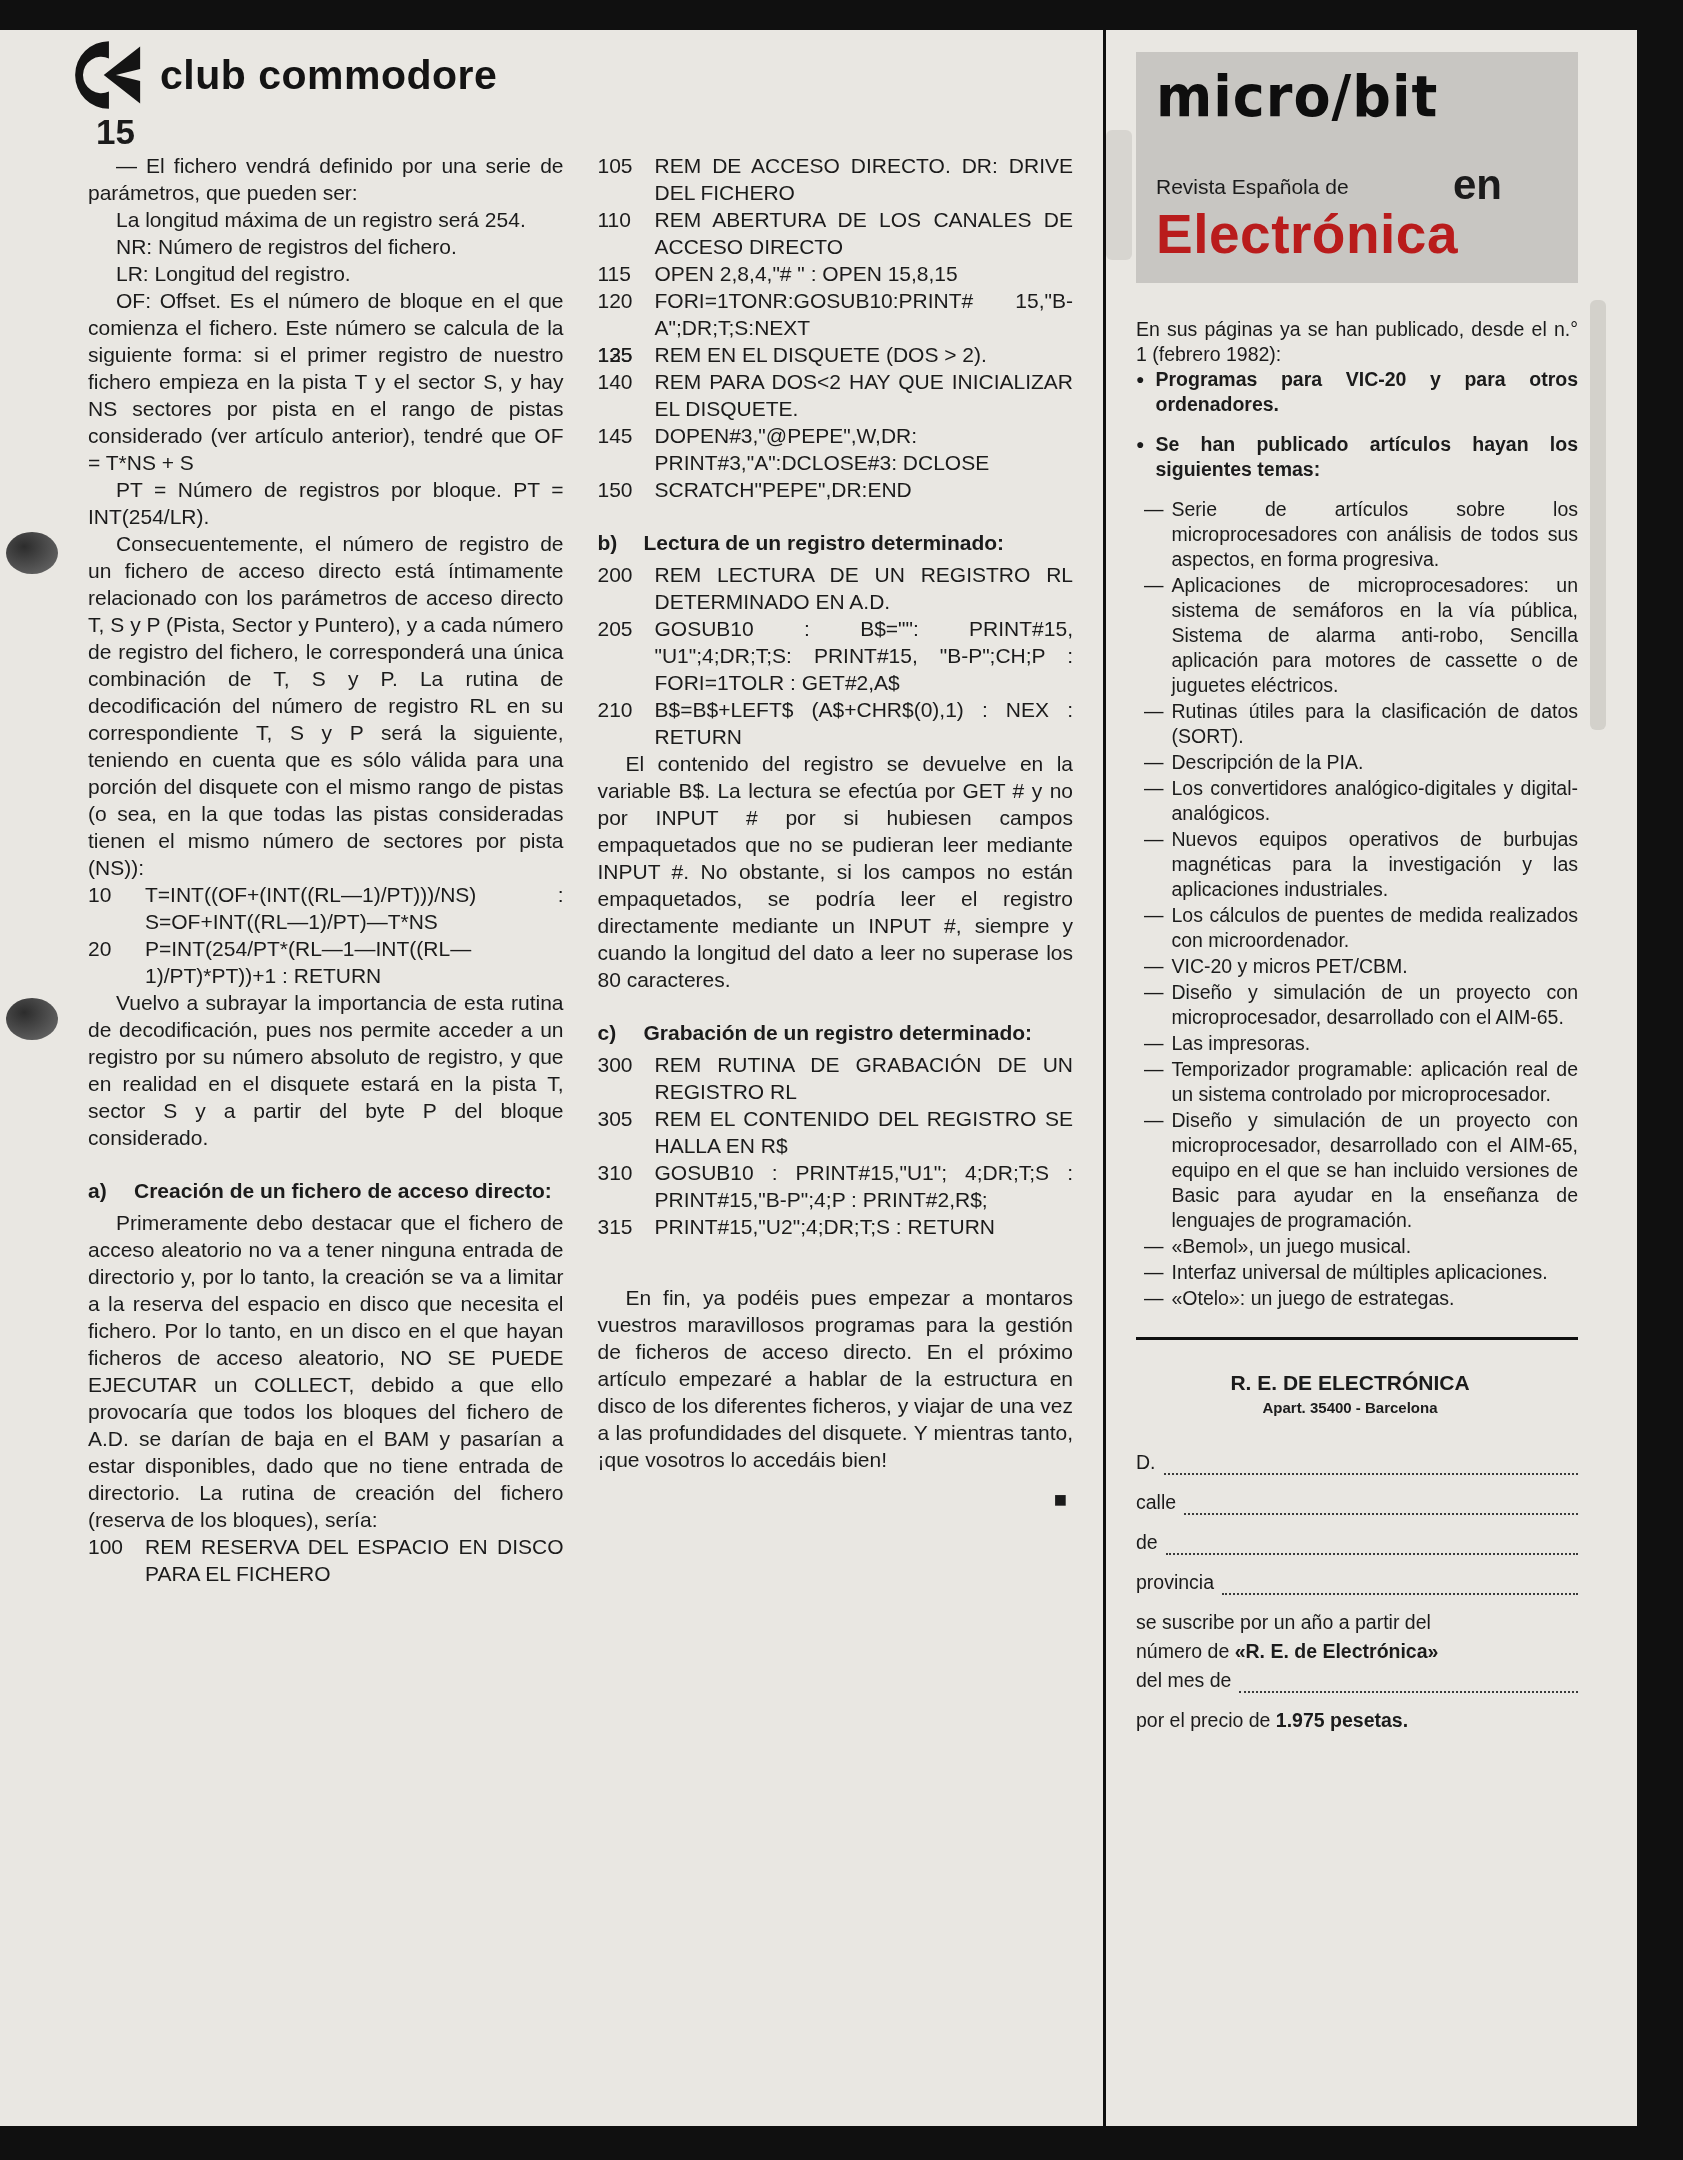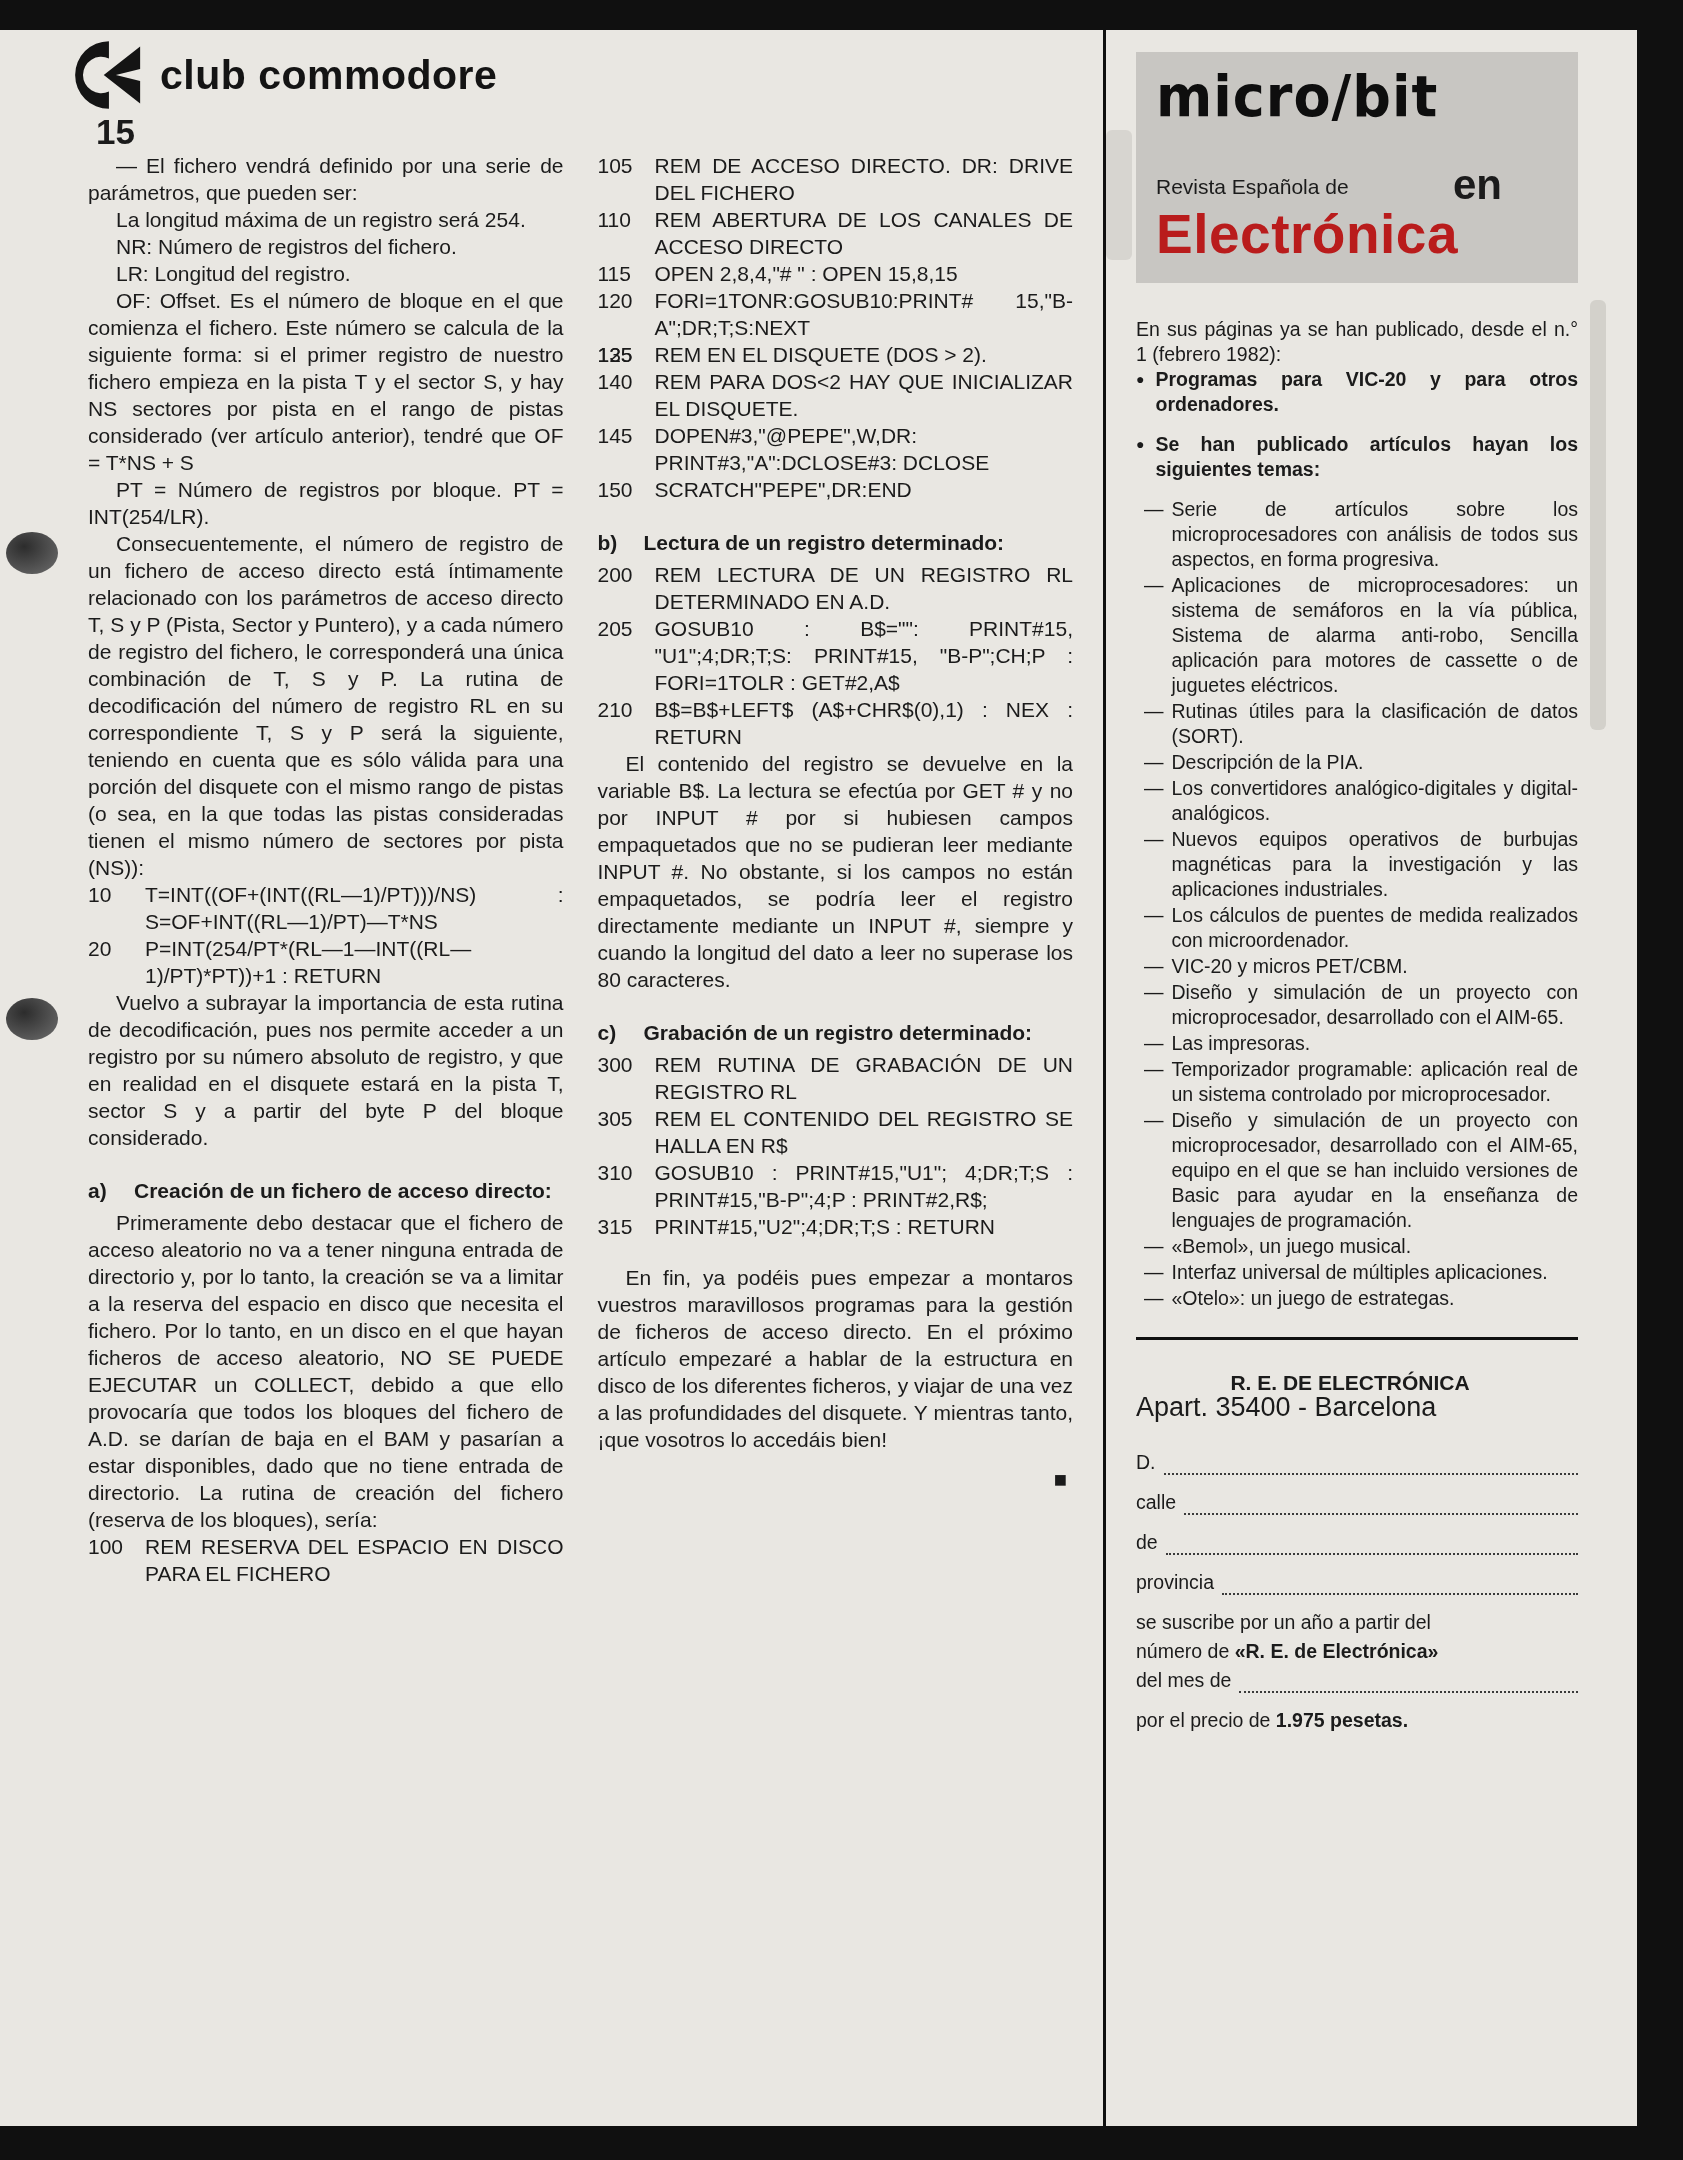--- a/index.html
+++ b/index.html
@@ -30,21 +30,21 @@
   .clogo { width: 88px; height: 78px; }
   .brand { font-size: 41px; font-weight: 800; letter-spacing: .5px; color: #141414; }
   .pagenum { position: absolute; top: 112px; left: 96px; font-size: 35px; font-weight: 800; z-index: 2; }
 
   
   .columns { position: absolute; top: 152px; left: 88px; width: 985px; display: flex; gap: 34px; z-index: 2; }
   .col { width: 476px; font-size: 21px; line-height: 27px; text-align: justify; }
   .para { position: relative; margin: 0; }
   .pnum { white-space: nowrap; }
   .p-indent { text-indent: 28px; }
-  .p-indentgap { text-indent: 28px; margin-top: 24px; }
+  .p-indentgap { text-indent: 28px; margin-top: 44px; }
   .p-code { padding-left: 57px; }
   .p-code .pnum { position: absolute; left: 0; top: 0; }
   .p-head { font-weight: bold; padding-left: 46px; margin-top: 26px; margin-bottom: 5px; text-align: left; }
   .p-head .pnum { position: absolute; left: 0; top: 0; }
   .endmark { text-align: right; font-size: 22px; line-height: 26px; margin-top: 14px; padding-right: 6px; }
 
   
   .divider { position: absolute; top: 30px; left: 1103px; width: 3px; height: 2096px; background: #101010; z-index: 3; }
 
   
@@ -60,21 +60,21 @@
   .s-intro { text-align: justify; }
   .s-bullet { display: flex; gap: 11px; font-weight: bold; margin-bottom: 15px; }
   .s-bullet .dot { font-size: 14px; line-height: 25px; flex: 0 0 auto; }
   .s-bullet .b-text { text-align: justify; flex: 1; }
   .s-topic { display: flex; gap: 8px; padding-left: 8px; margin-bottom: 1px; }
   .s-topic .dash { flex: 0 0 auto; }
   .s-topic .t-text { text-align: justify; flex: 1; }
 
   .form { border-top: 3px solid #101010; margin-top: 26px; padding-top: 30px; }
   .f-company { font-weight: 800; font-size: 21px; text-align: center; padding-right: 14px; }
-  .f-address { font-weight: 400; font-size: 27px; text-align: left; padding-right: 14px; margin-bottom: 30px; }
+  .f-address { font-weight: 700; font-size: 15px; text-align: center; padding-right: 14px; margin-bottom: 30px; }
   .f-field { display: flex; align-items: flex-end; margin-bottom: 15px; }
   .f-label { margin-right: 8px; white-space: nowrap; }
   .f-leader { flex: 1; border-bottom: 2px dotted #3a3a3a; height: 20px; }
   .f-line { margin: 4px 0; }
   .f-line b { font-weight: 800; }
 </style>
 </head>
 <body>
 
 <div class="bar-top"></div>

